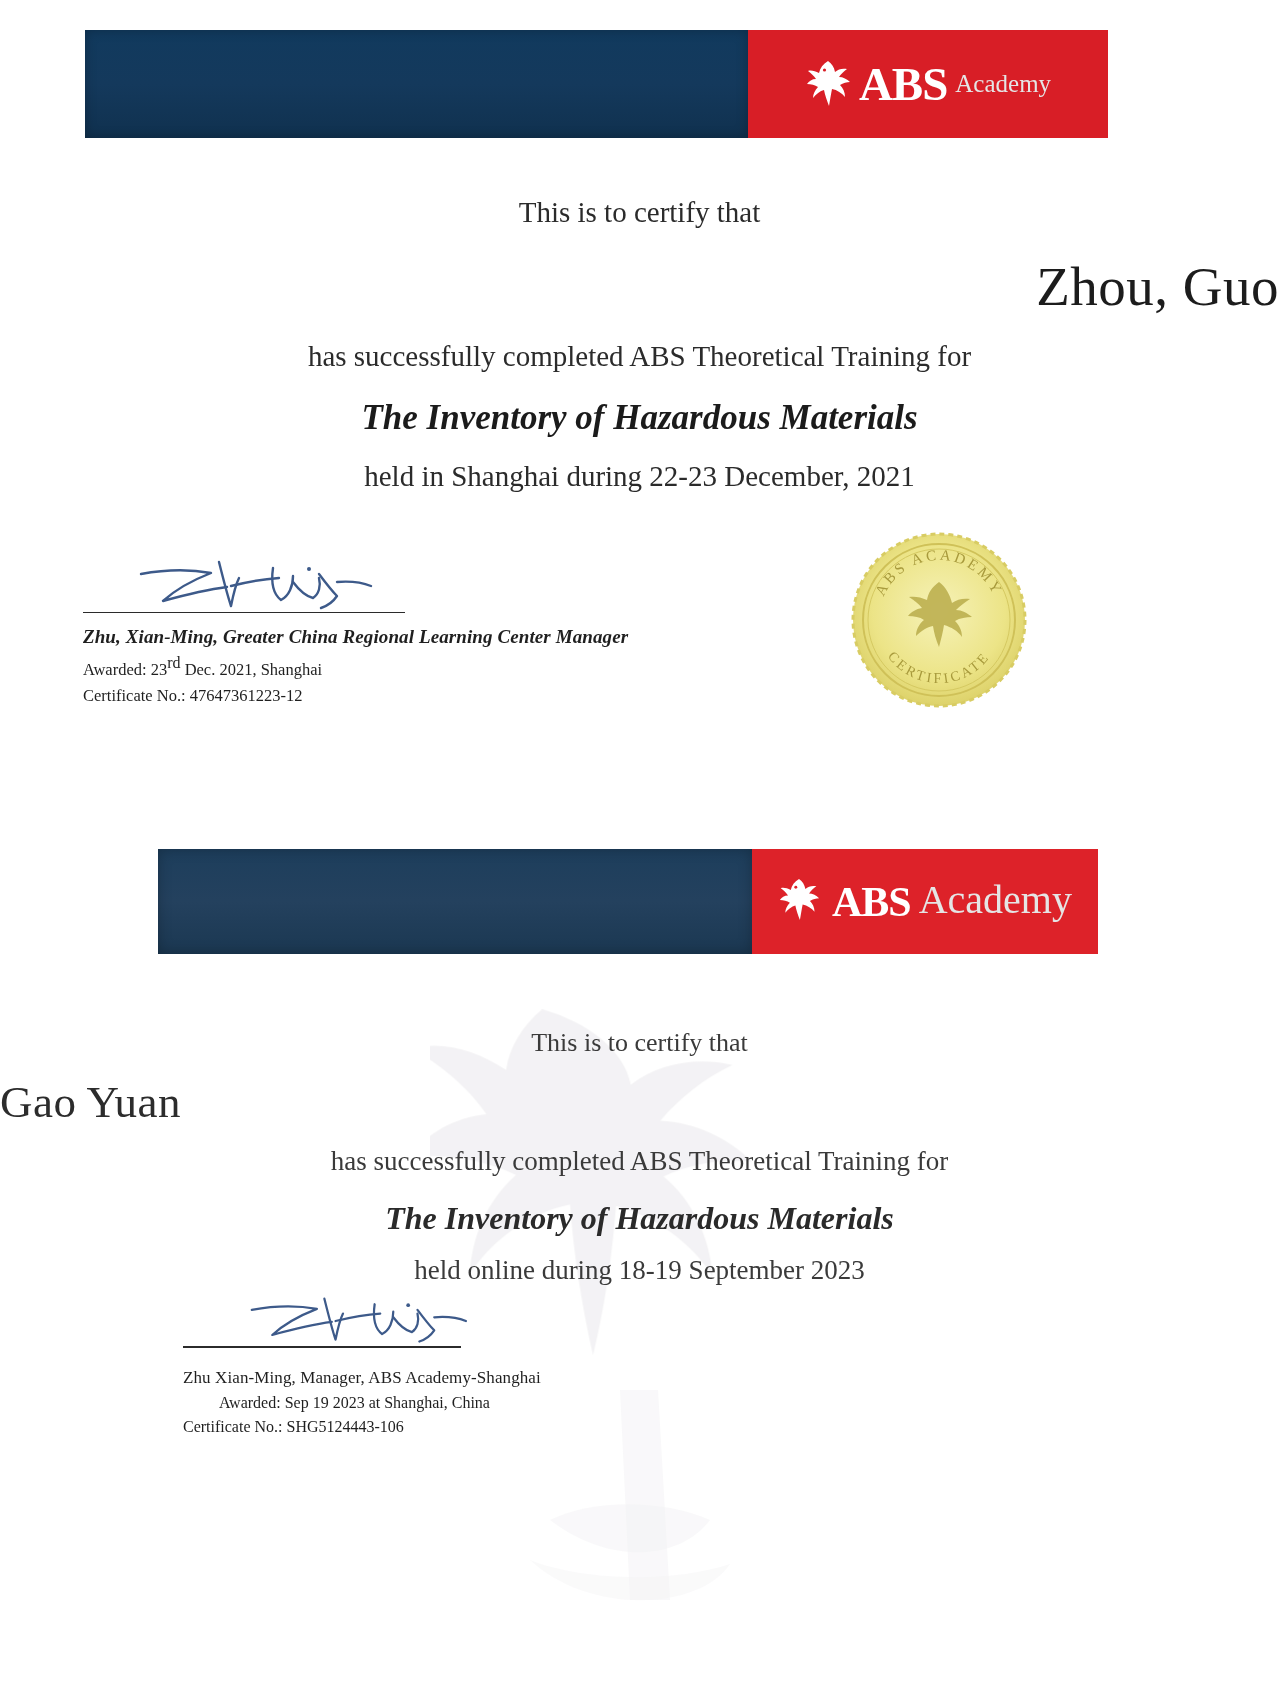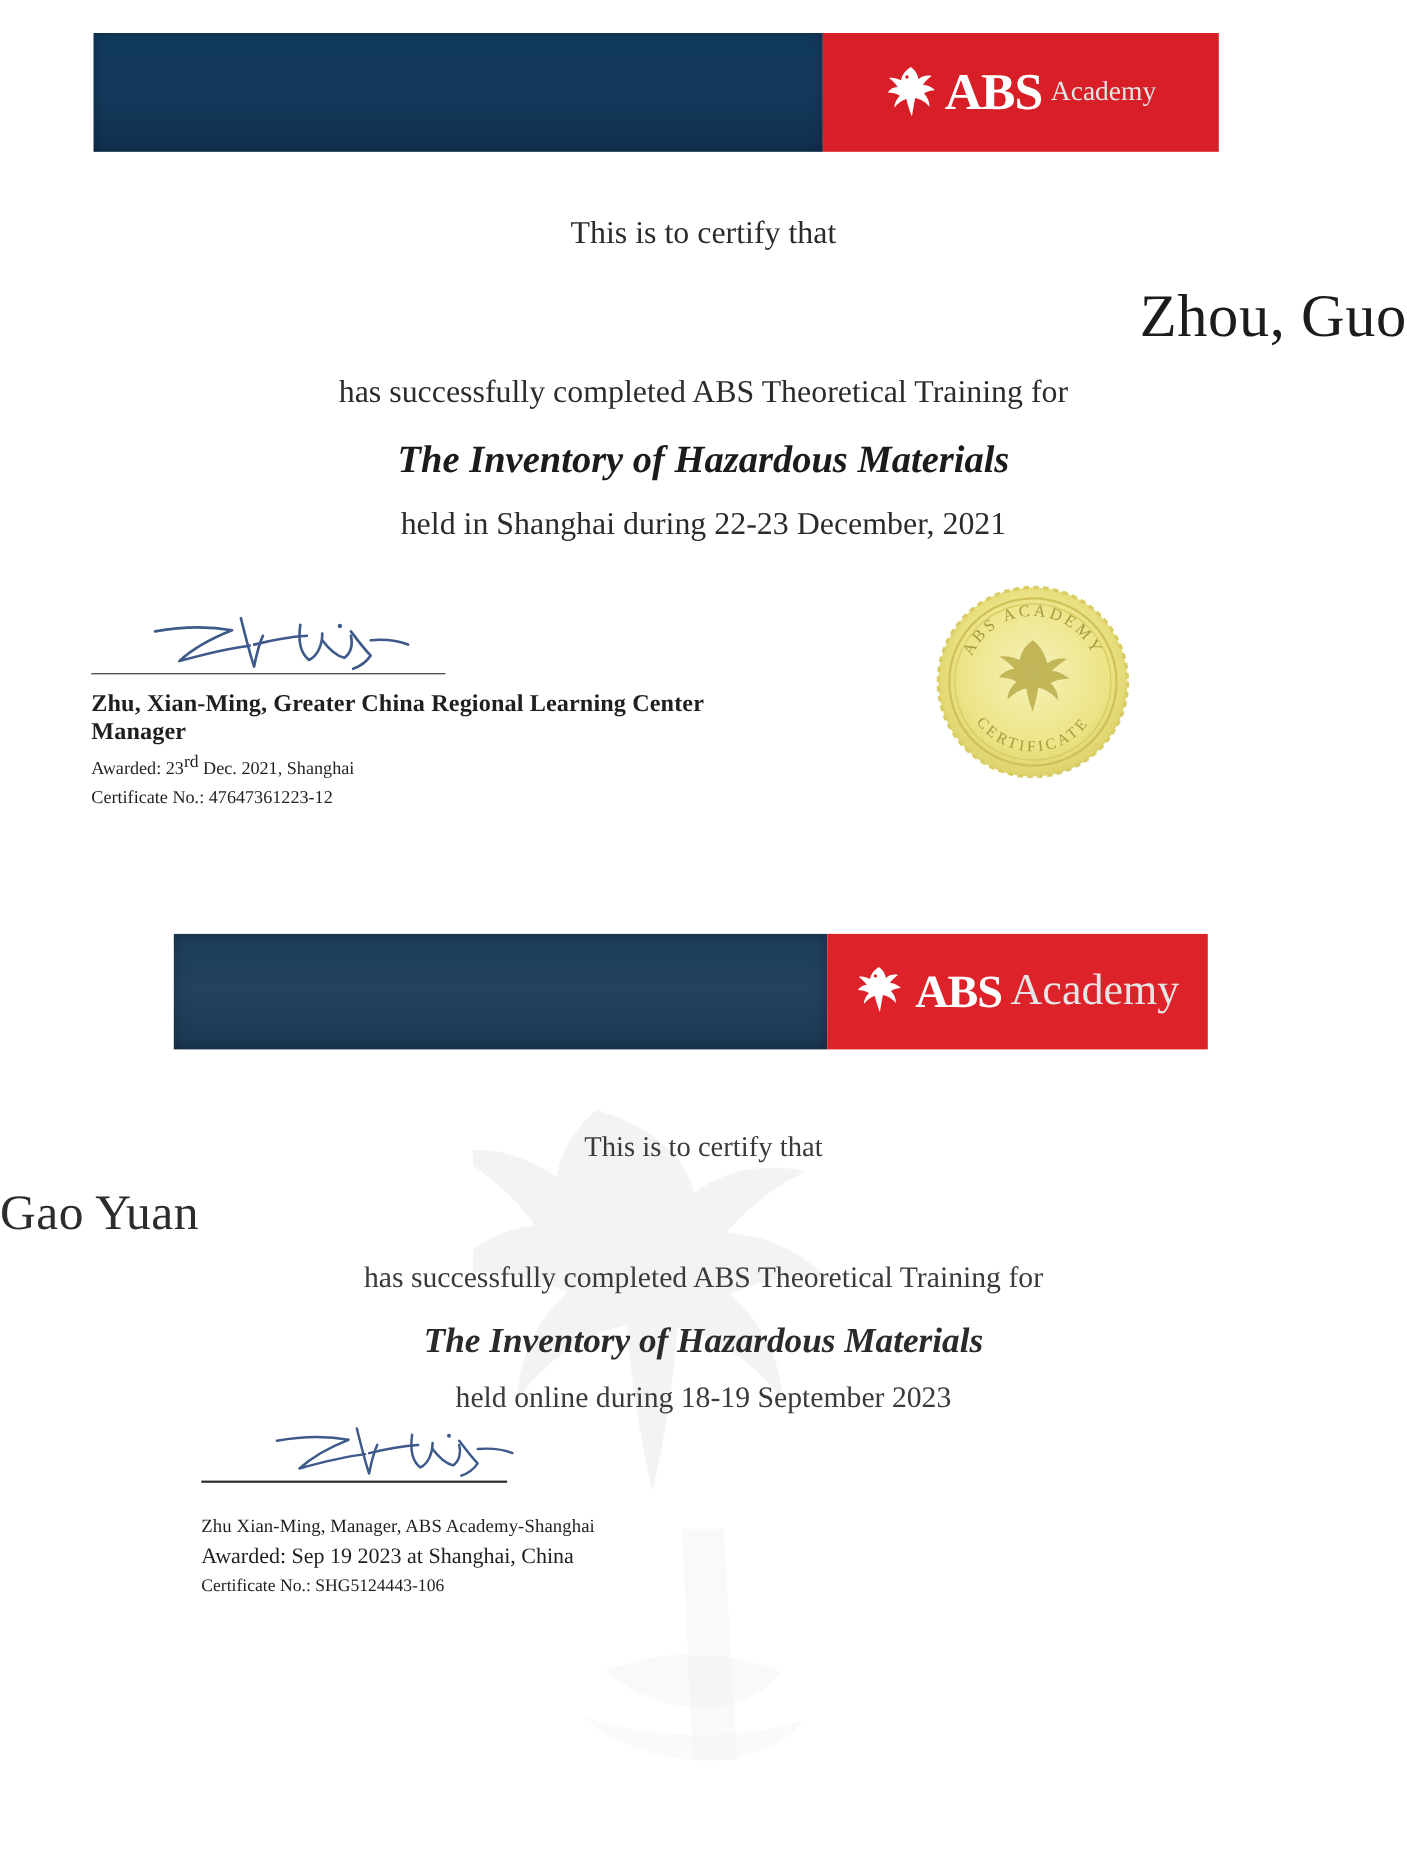--- a/index.html
+++ b/index.html
@@ -132,21 +132,22 @@
   }
   .sig-svg { display: block; margin-left: 40px; }
   .sig-rule {
     width: 322px;
     height: 1px;
     background: #2b2b2b;
     margin-top: -4px;
   }
   .sig-name {
     margin-top: 13px;
-    font-size: 22px;
+    font-size: 19px;
+    font-style: italic;
     font-weight: bold;
     color: #1f1f1f;
     letter-spacing: 0.1px;
   }
   .sig-awarded {
     margin-top: 6px;
     font-size: 16.5px;
     color: #1f1f1f;
   }
   .sig-awarded sup { font-size: 16px; }
@@ -258,27 +259,27 @@
     top: 437px;
     width: 640px;
   }
   .sig-block2 .sig-svg { margin-left: 52px; }
   .sig-block2 .sig-rule {
     width: 278px;
     height: 1.5px;
     background: #2b2b2b;
   }
   .sig-block2 .sig-name {
-    margin-top: 30px;
+    margin-top: 20px;
     font-size: 17px;
     font-style: normal;
     font-weight: normal;
     color: #1f1f1f;
   }
-  .sig-block2 .sig-awarded { font-size: 20px; }
+  .sig-block2 .sig-awarded { font-size: 16px; margin-left: 36px; }
   .sig-block2 .sig-certno { font-size: 16px; }
 
   .edge-mark {
     position: absolute;
     left: 0;
     top: 1010px;
     width: 6px;
     height: 22px;
     background: #c9c9c9;
     opacity: 0.7;

